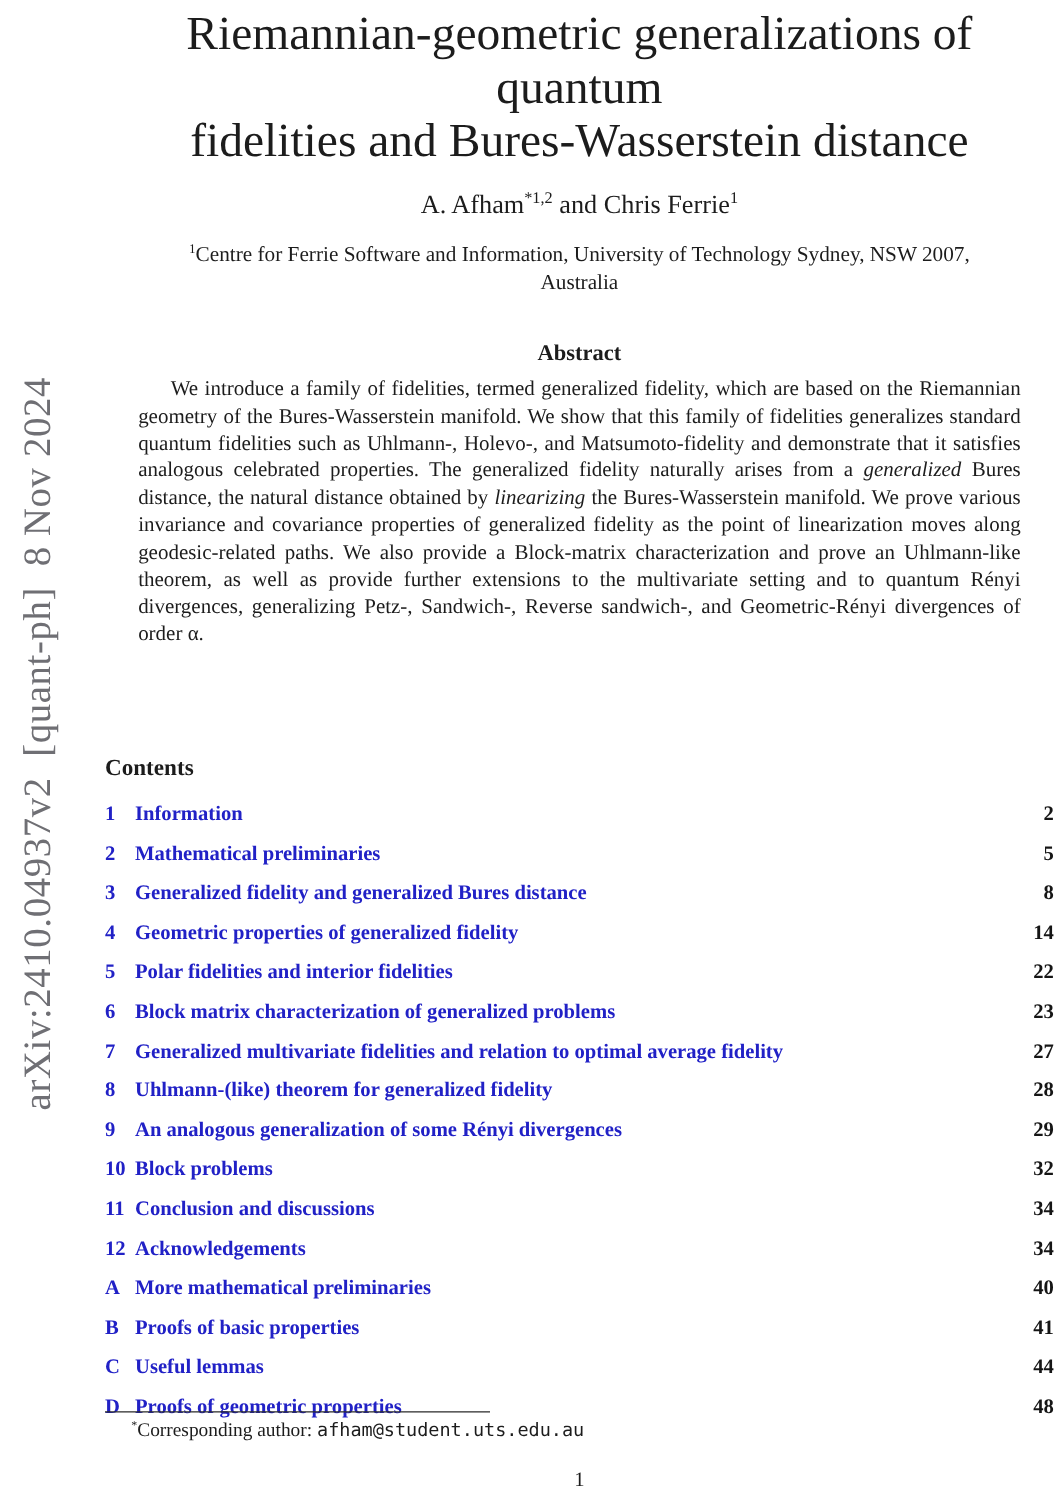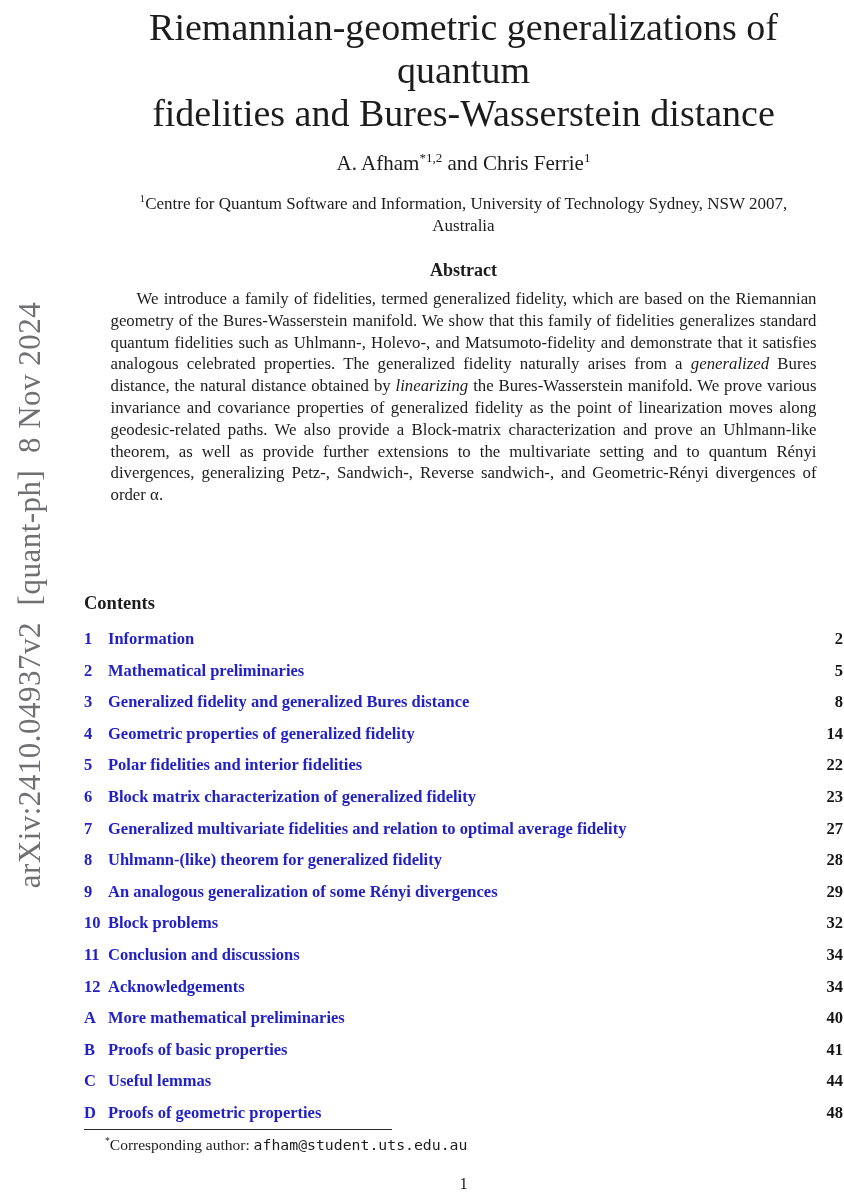--- a/index.html
+++ b/index.html
@@ -26,21 +26,21 @@
     font-size:38px;line-height:43px;font-weight:normal;
   }
   .authors{
     margin-top:15px;text-align:center;font-size:21px;line-height:26px;
   }
   sup{font-size:62%;line-height:0;}
   .affils{
     margin-top:17px;text-align:center;font-size:17px;line-height:21.5px;
   }
   .abstract-head{
-    margin-top:24px;text-align:center;font-size:18px;font-weight:bold;
+    margin-top:36px;text-align:center;font-size:18px;font-weight:bold;
   }
   .abstract-body{
     margin:7px auto 0 auto;width:706px;
     font-size:16.8px;line-height:21.8px;text-align:justify;text-indent:26px;
   }
   .it{font-style:italic;}
 
   .contents-head{
     margin-top:87px;font-size:18.5px;font-weight:bold;
   }
@@ -71,21 +71,21 @@
 
   <div class="watermark">arXiv:2410.04937v2  [quant-ph]  8 Nov 2024</div>
 
   <div class="content">
 
     <h1 class="title"><span>Riemannian-geometric generalizations of quantum</span><br><span>fidelities and Bures-Wasserstein distance</span></h1>
 
     <div class="authors"><span>A. Afham</span><sup>*1,2</sup><span> and </span><span>Chris Ferrie</span><sup>1</sup></div>
 
     <div class="affils">
-      <div><sup>1</sup><span>Centre for Quantum Software and Information, University of Technology Sydney, NSW 2007,</span><br><span>Australia</span></div>
+      <div><sup>1</sup><span>Centre for Ferrie Software and Information, University of Technology Sydney, NSW 2007,</span><br><span>Australia</span></div>
     </div>
 
     <div class="abstract-head">Abstract</div>
 
     <p class="abstract-body"><span>We introduce a family of fidelities, termed generalized fidelity, which are based on the Riemannian geometry of the Bures-Wasserstein manifold. We show that this family of fidelities generalizes standard quantum fidelities such as Uhlmann-, Holevo-, and Matsumoto-fidelity and demonstrate that it satisfies analogous celebrated properties. The generalized fidelity naturally arises from a </span><span class="it">generalized</span><span> Bures distance, the natural distance obtained by </span><span class="it">linearizing</span><span> the Bures-Wasserstein manifold. We prove various invariance and covariance properties of generalized fidelity as the point of linearization moves along geodesic-related paths. We also provide a Block-matrix characterization and prove an Uhlmann-like theorem, as well as provide further extensions to the multivariate setting and to quantum Rényi divergences, generalizing Petz-, Sandwich-, Reverse sandwich-, and Geometric-Rényi divergences of order α.</span></p>
 
     <div class="contents-head">Contents</div>
 
     <div class="toc" id="toc-container">
         <div class="toc-row">
@@ -108,21 +108,21 @@
           <span class="toc-title">Geometric properties of generalized fidelity</span>
           <span class="toc-page">14</span>
         </div>
         <div class="toc-row">
           <span class="toc-num">5</span>
           <span class="toc-title">Polar fidelities and interior fidelities</span>
           <span class="toc-page">22</span>
         </div>
         <div class="toc-row">
           <span class="toc-num">6</span>
-          <span class="toc-title">Block matrix characterization of generalized fidelity</span>
+          <span class="toc-title">Block matrix characterization of generalized problems</span>
           <span class="toc-page">23</span>
         </div>
         <div class="toc-row">
           <span class="toc-num">7</span>
           <span class="toc-title">Generalized multivariate fidelities and relation to optimal average fidelity</span>
           <span class="toc-page">27</span>
         </div>
         <div class="toc-row">
           <span class="toc-num">8</span>
           <span class="toc-title">Uhlmann-(like) theorem for generalized fidelity</span>

